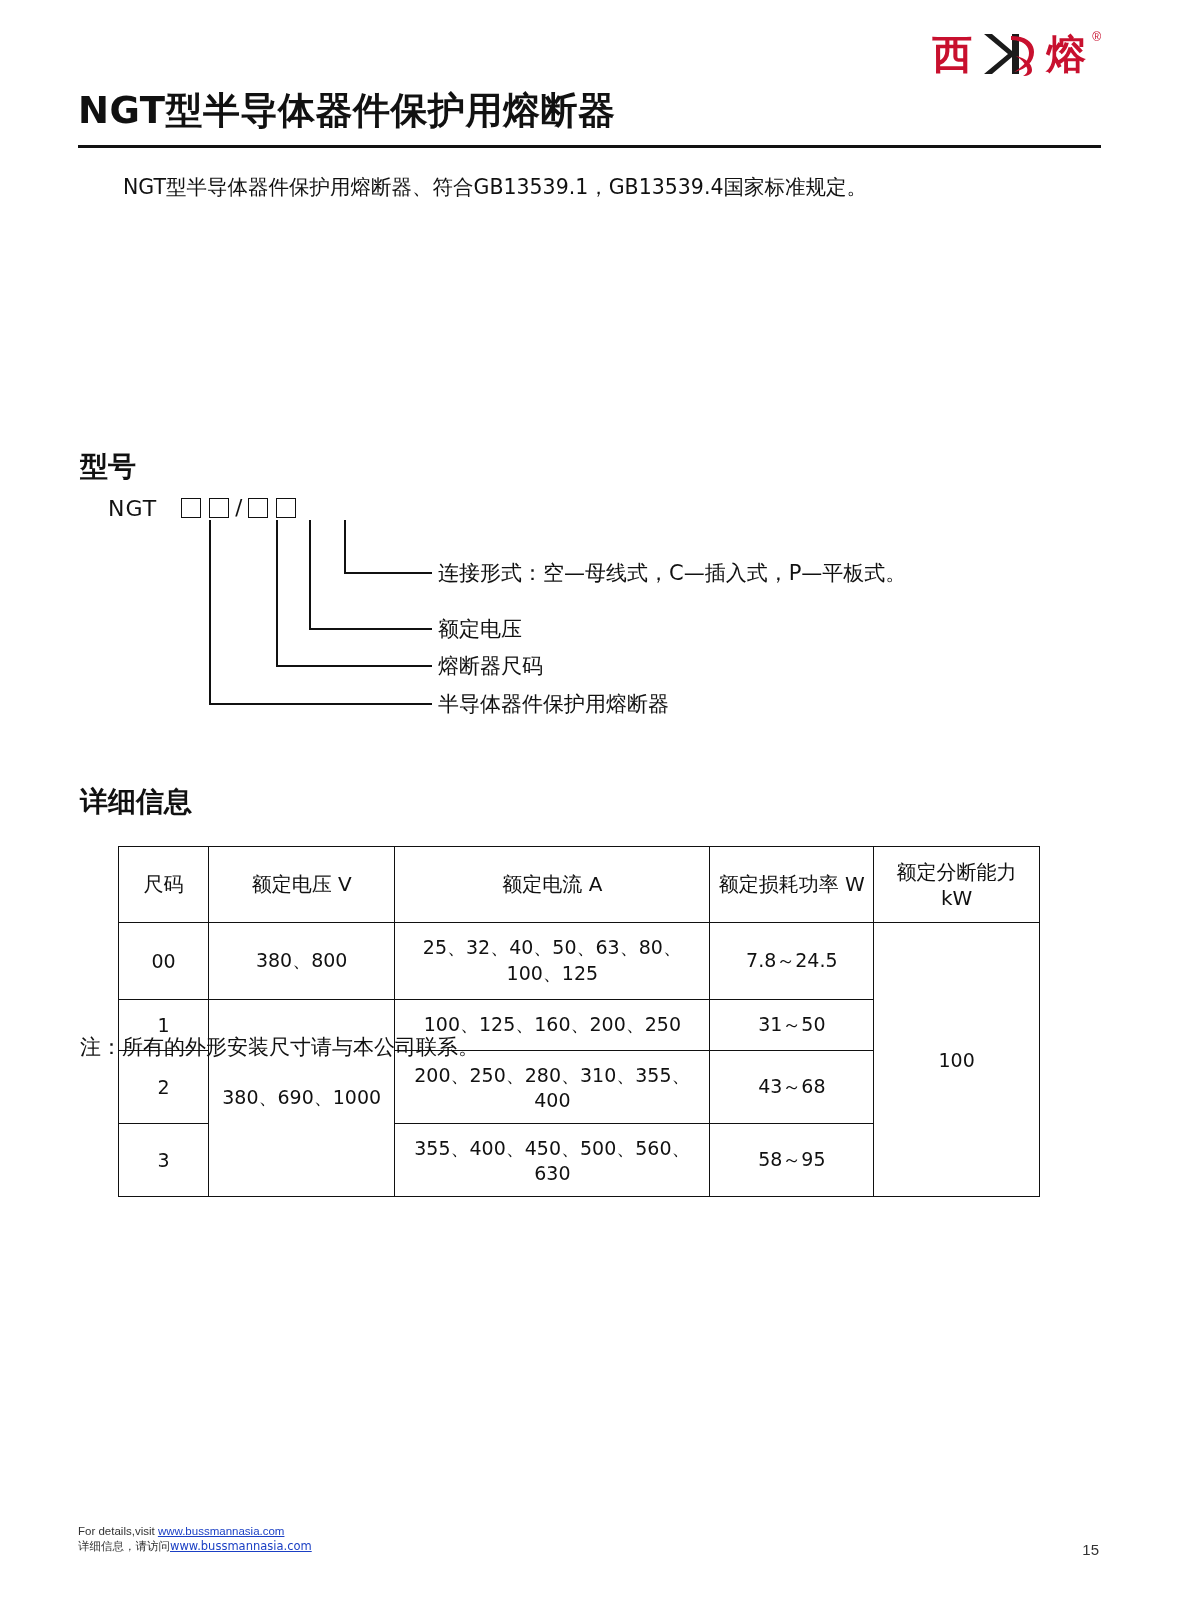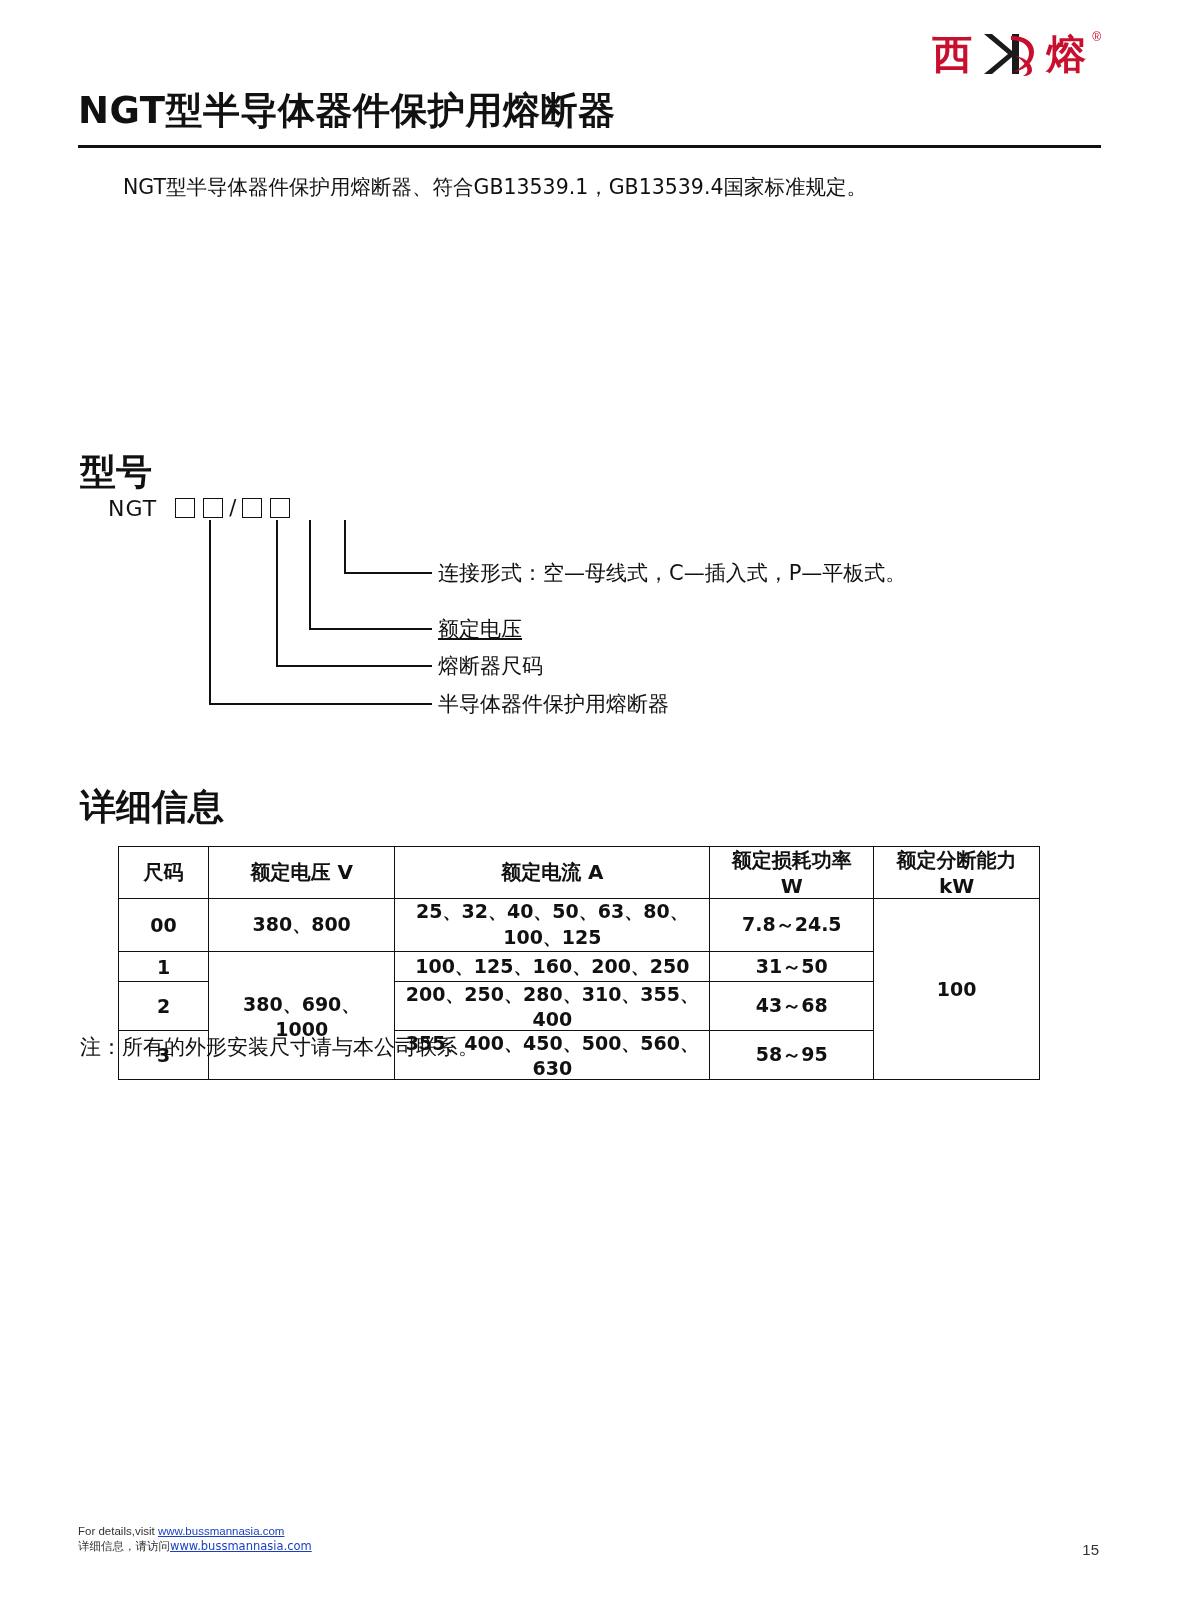--- a/index.html
+++ b/index.html
@@ -80,21 +80,21 @@
     margin: 0;
     text-indent: 2em;
     text-align: justify;
   }
 
   
   .section-head {
     position: absolute;
     left: 80px;
     font-family: "DejaVu Sans", sans-serif;
-    font-size: 36px;
+    font-size: 28px;
     font-weight: bold;
     color: #111;
   }
   #sec-model { top: 448px; }
   #sec-params { top: 783px; }
 
   
   .model-area {
     position: absolute;
     top: 492px;
@@ -106,21 +106,21 @@
     position: absolute;
     top: 0;
     left: 28px;
     display: flex;
     align-items: center;
     font-size: 22px;
     font-family: "DejaVu Sans", sans-serif;
     color: #111;
     height: 32px;
   }
-  .model-code .ngt { margin-right: 14px; letter-spacing: 1px; }
+  .model-code .ngt { margin-right: 20px; letter-spacing: 1px; }
   .box {
     display: inline-block;
     width: 18px;
     height: 18px;
     border: 1.6px solid #111;
     margin: 0 4px;
   }
   .slash { margin: 0 2px; font-size: 21px; }
 
   .leader { position: absolute; background: #111; }
@@ -144,22 +144,22 @@
   }
   table.params {
     border-collapse: collapse;
     width: 922px;
     font-family: "DejaVu Sans", sans-serif;
     font-size: 19px;
     color: #111;
   }
   table.params td, table.params th {
     border: 1.4px solid #111;
-    padding: 0 8px;
-    font-weight: bold;
+    padding: 12px 8px;
+    font-weight: normal;
     text-align: center;
     height: 30px;
     box-sizing: border-box;
   }
   table.params th { font-size: 20px; }
   td.cur, th.cur { text-align: left; padding-left: 12px; }
   .col-size { width: 88px; }
   .col-volt { width: 182px; }
   .col-cur  { width: 308px; }
   .col-loss { width: 160px; }
@@ -233,21 +233,21 @@
     <span class="box"></span>
     <span class="box"></span>
   </div>
 
   <div class="leader lead-v" style="left:264px; top:28px; height:52px;"></div>
   <div class="leader lead-h" style="left:264px; top:80px; width:88px;"></div>
   <div class="lead-label" style="left:358px; top:67px;">连接形式：空—母线式，C—插入式，P—平板式。</div>
 
   <div class="leader lead-v" style="left:229px; top:28px; height:108px;"></div>
   <div class="leader lead-h" style="left:229px; top:136px; width:123px;"></div>
-  <div class="lead-label" style="left:358px; top:123px;text-decoration:underline;">额定电压</div>
+  <div class="lead-label" style="left:358px; top:123px;">额定电压</div>
 
   <div class="leader lead-v" style="left:196px; top:28px; height:145px;"></div>
   <div class="leader lead-h" style="left:196px; top:173px; width:156px;"></div>
   <div class="lead-label" style="left:358px; top:160px;">熔断器尺码</div>
 
   <div class="leader lead-v" style="left:129px; top:28px; height:183px;"></div>
   <div class="leader lead-h" style="left:129px; top:211px; width:223px;"></div>
   <div class="lead-label" style="left:358px; top:198px;">半导体器件保护用熔断器</div>
 </div>
 

